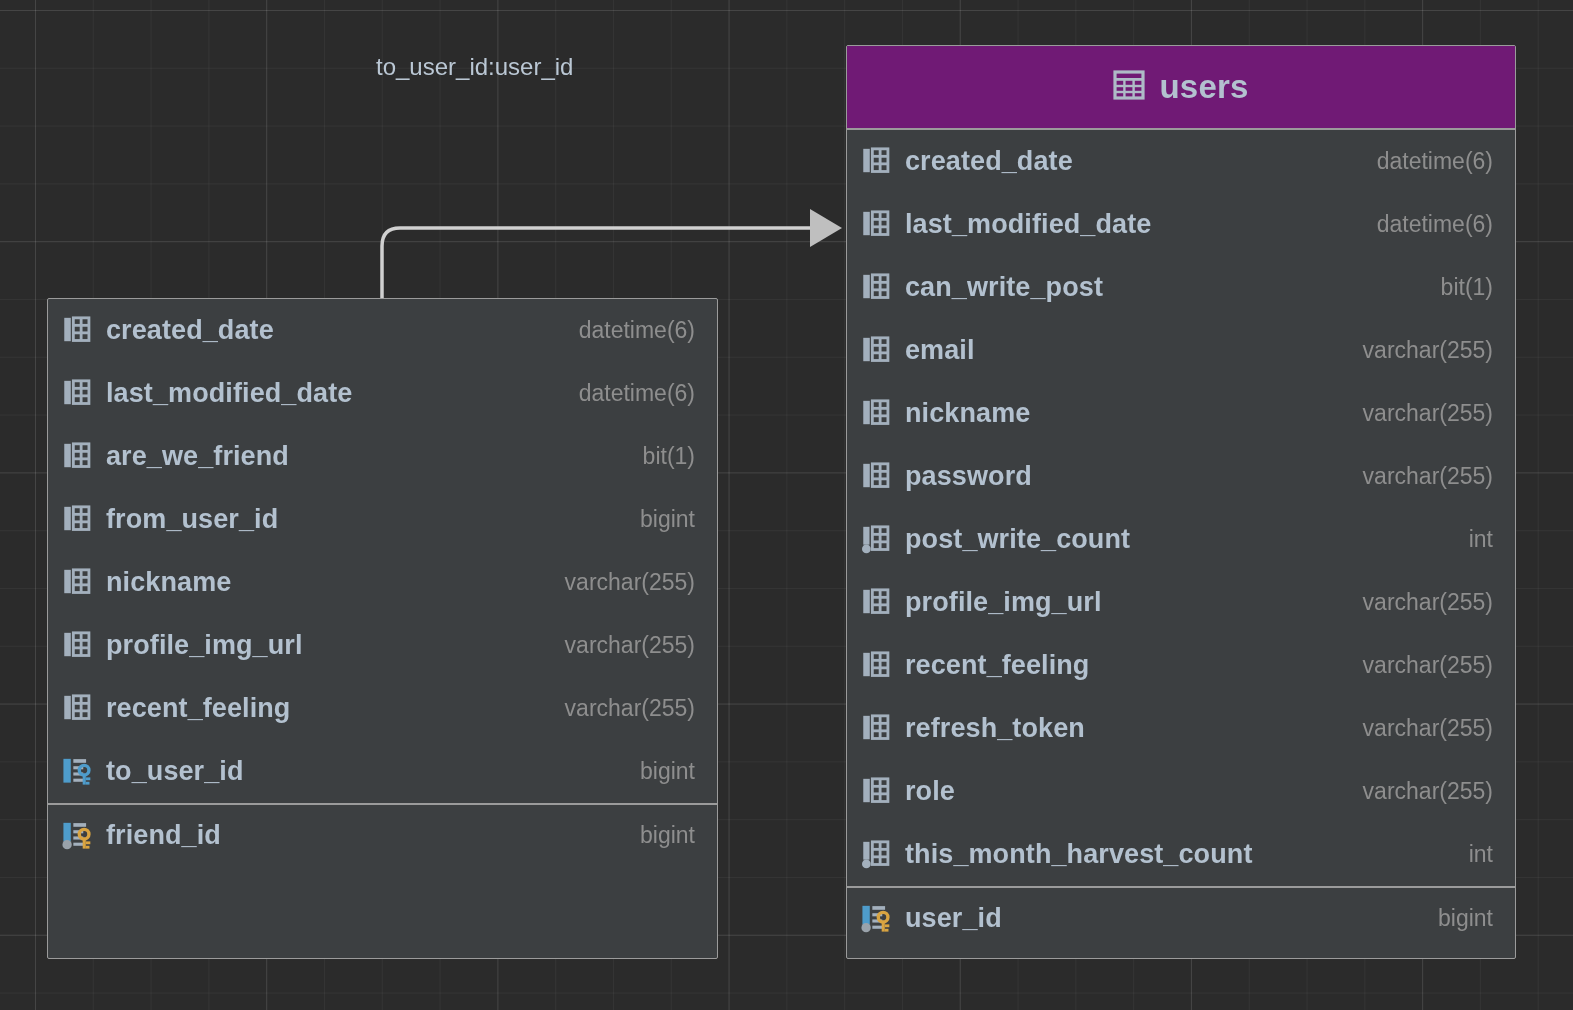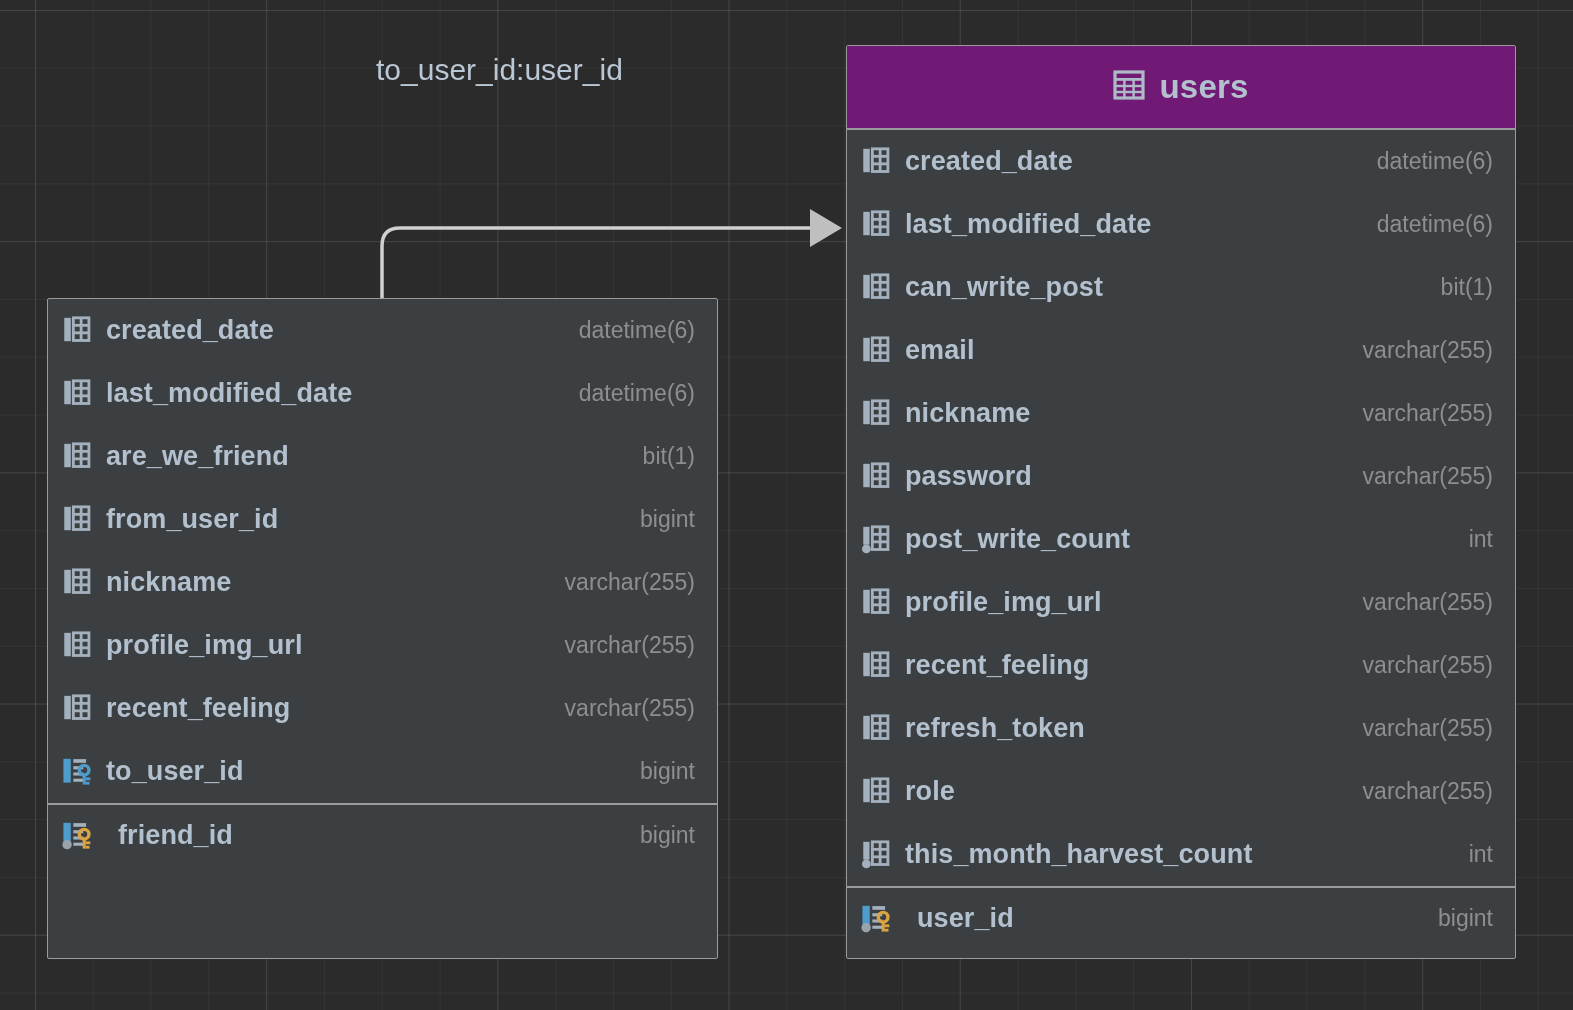--- a/index.html
+++ b/index.html
@@ -73,21 +73,20 @@
   .col-row {
     display: flex;
     align-items: center;
     height: 63px;
     padding: 0 22px 0 14px;
     box-sizing: border-box;
   }
 
   .col-row.pk-divider {
     border-top: 2px solid #9b9b9b;
-    gap: 12px;
   }
 
   .col-icon {
     width: 34px;
     height: 34px;
     flex: 0 0 34px;
     margin-right: 10px;
     position: relative;
     top: 1px;
   }
@@ -104,21 +103,21 @@
     margin-left: auto;
     padding-left: 18px;
     font-size: 23px;
     color: #8e8e8e;
     white-space: nowrap;
   }
 
   
   .relation-label {
     position: absolute;
-    font-size: 30px;
+    font-size: 24px;
     color: #bac7d4;
     white-space: nowrap;
   }
 </style>
 </head>
 <body>
 
 <div id="canvas">
 
   <svg id="connector-layer" viewBox="0 0 1573 1010" width="1573" height="1010">

